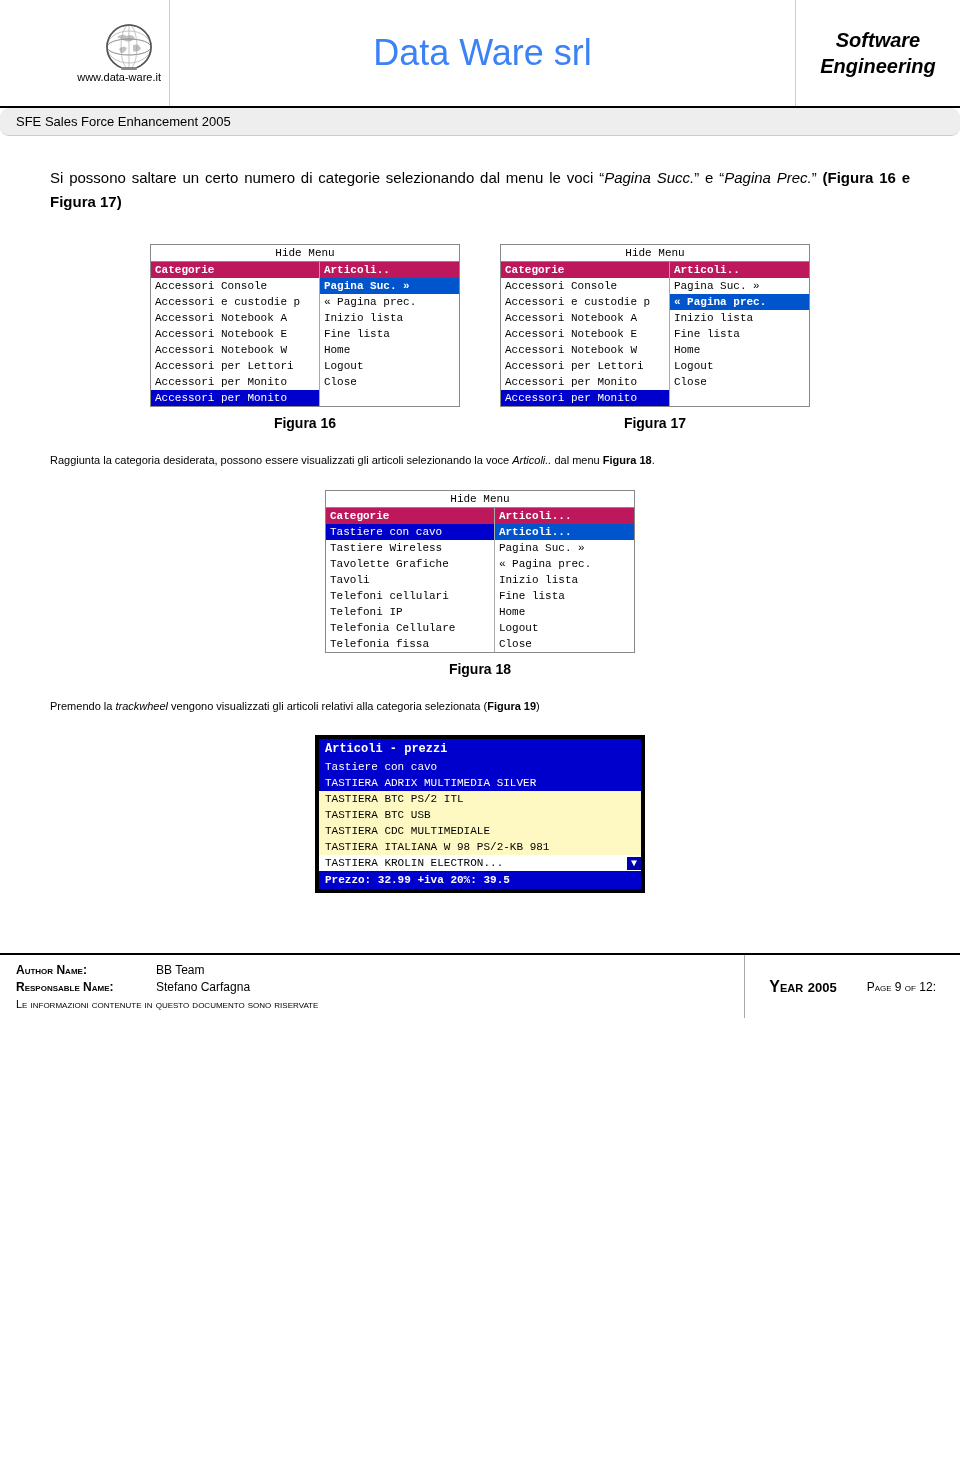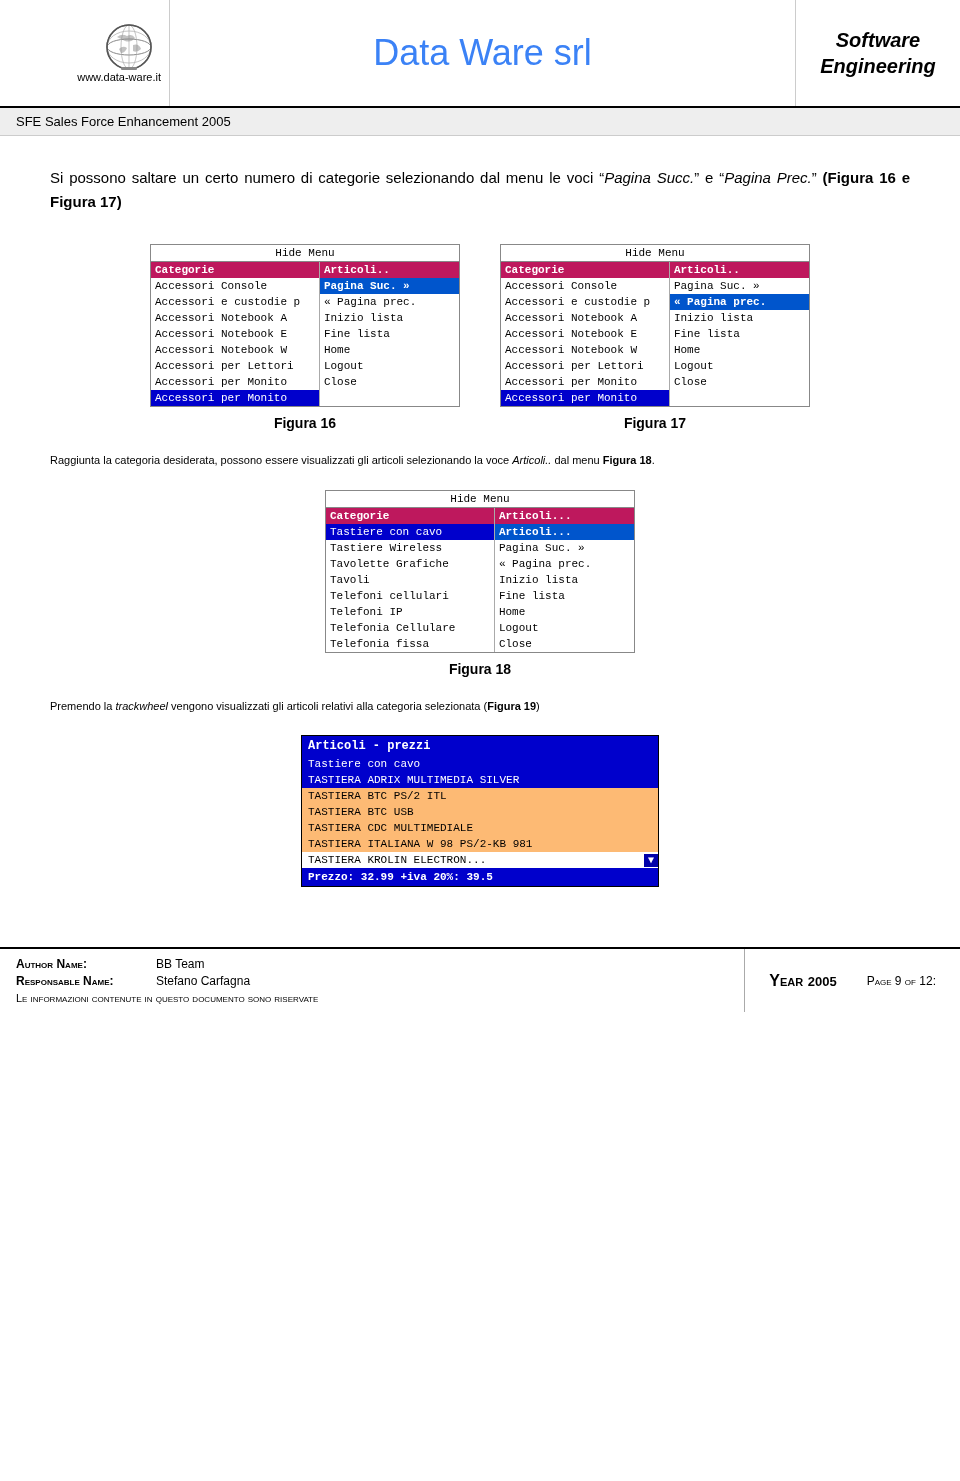--- a/index.html
+++ b/index.html
@@ -55,20 +55,21 @@
       line-height: 1.3;
       padding: 8px;
     }
 
     
     .sub-header {
       background: #eee;
       padding: 6px 16px;
       font-size: 13px;
       border-bottom: 1px solid #ccc;
+      border-radius: 9px;
     }
 
     
     .main-content {
       padding: 30px 50px 20px 50px;
     }
 
     .intro-text {
       font-size: 15px;
       line-height: 1.6;
@@ -168,23 +169,23 @@
     }
 
     
     .figure-19 {
       display: flex;
       flex-direction: column;
       align-items: center;
       margin: 20px 0 10px 0;
     }
     .articoli-screenshot {
-      border: 1px solid #000000;
-      background: #fdba74;
-      width: 358px;
+      border: 4px solid #000000;
+      background: #fef9c3;
+      width: 330px;
       font-family: 'Courier New', monospace;
       font-size: 11px;
     }
     .articoli-header {
       background: #0000cc;
       color: #fff;
       font-weight: bold;
       padding: 3px 6px;
       font-size: 12px;
     }

